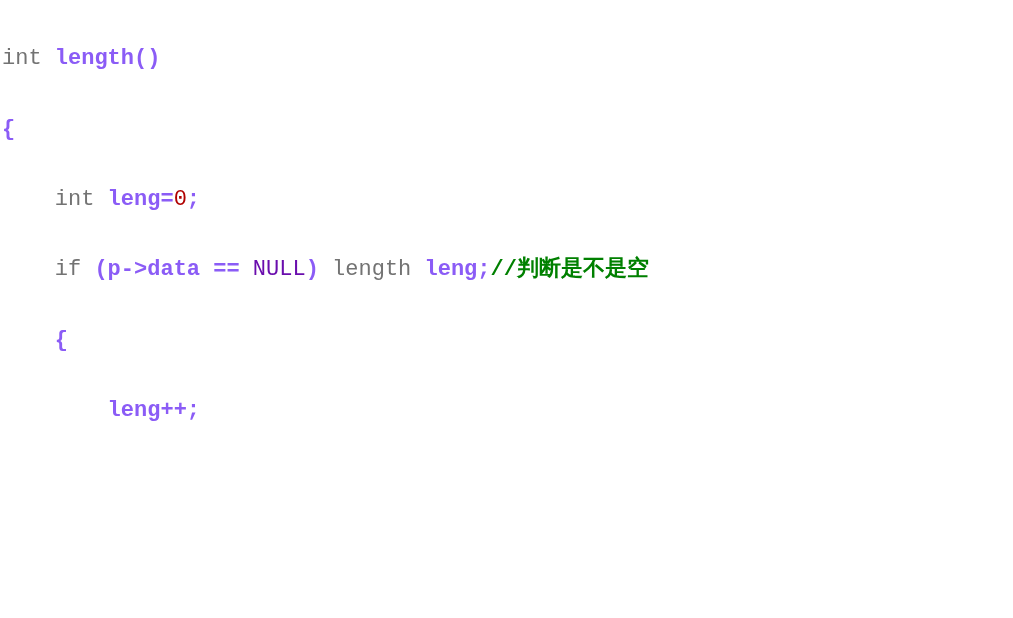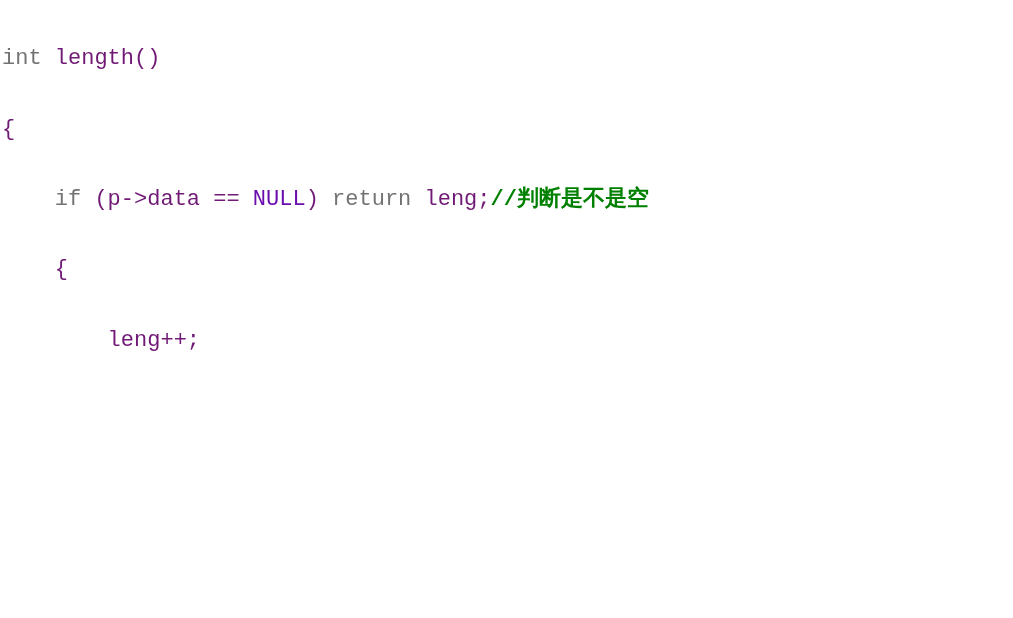--- a/index.html
+++ b/index.html
@@ -15,29 +15,30 @@
       white-space: pre;
     }
     .line {
       min-height: 1.6em;
       padding-left: 0;
     }
     .kw { color: #737373; }   
     .nl { color: #6a0dad; }   
     .cm { color: #008000; font-weight: bold; }
     .num { color: #b00000; }
-    .txt { color: #701a75; }
+    .txt { color: #8b5cf6; font-weight: bold; }
   </style>
 </head>
 <body>
 
 <div class="code-block">
 <div class="line"><span class="kw">int</span><span class="txt"> length()</span></div>
 <div class="line"><span class="txt">{</span></div>
-<div class="line"><span class="txt">    </span><span class="kw">if</span><span class="txt"> (p-&gt;data == </span><span class="nl">NULL</span><span class="txt">) </span><span class="kw">return</span><span class="txt"> leng;</span><span class="cm">//判断是不是空</span></div>
+<div class="line"><span class="txt">    </span><span class="kw">int</span><span class="txt"> leng=</span><span class="num">0</span><span class="txt">;</span></div>
+<div class="line"><span class="txt">    </span><span class="kw">if</span><span class="txt"> (p-&gt;data == </span><span class="nl">NULL</span><span class="txt">) </span><span class="kw">length</span><span class="txt"> leng;</span><span class="cm">//判断是不是空</span></div>
 <div class="line"><span class="txt">    {</span></div>
 <div class="line"><span class="txt">        leng++;</span></div>
 
 
 
 
 
 
 
 </div>

